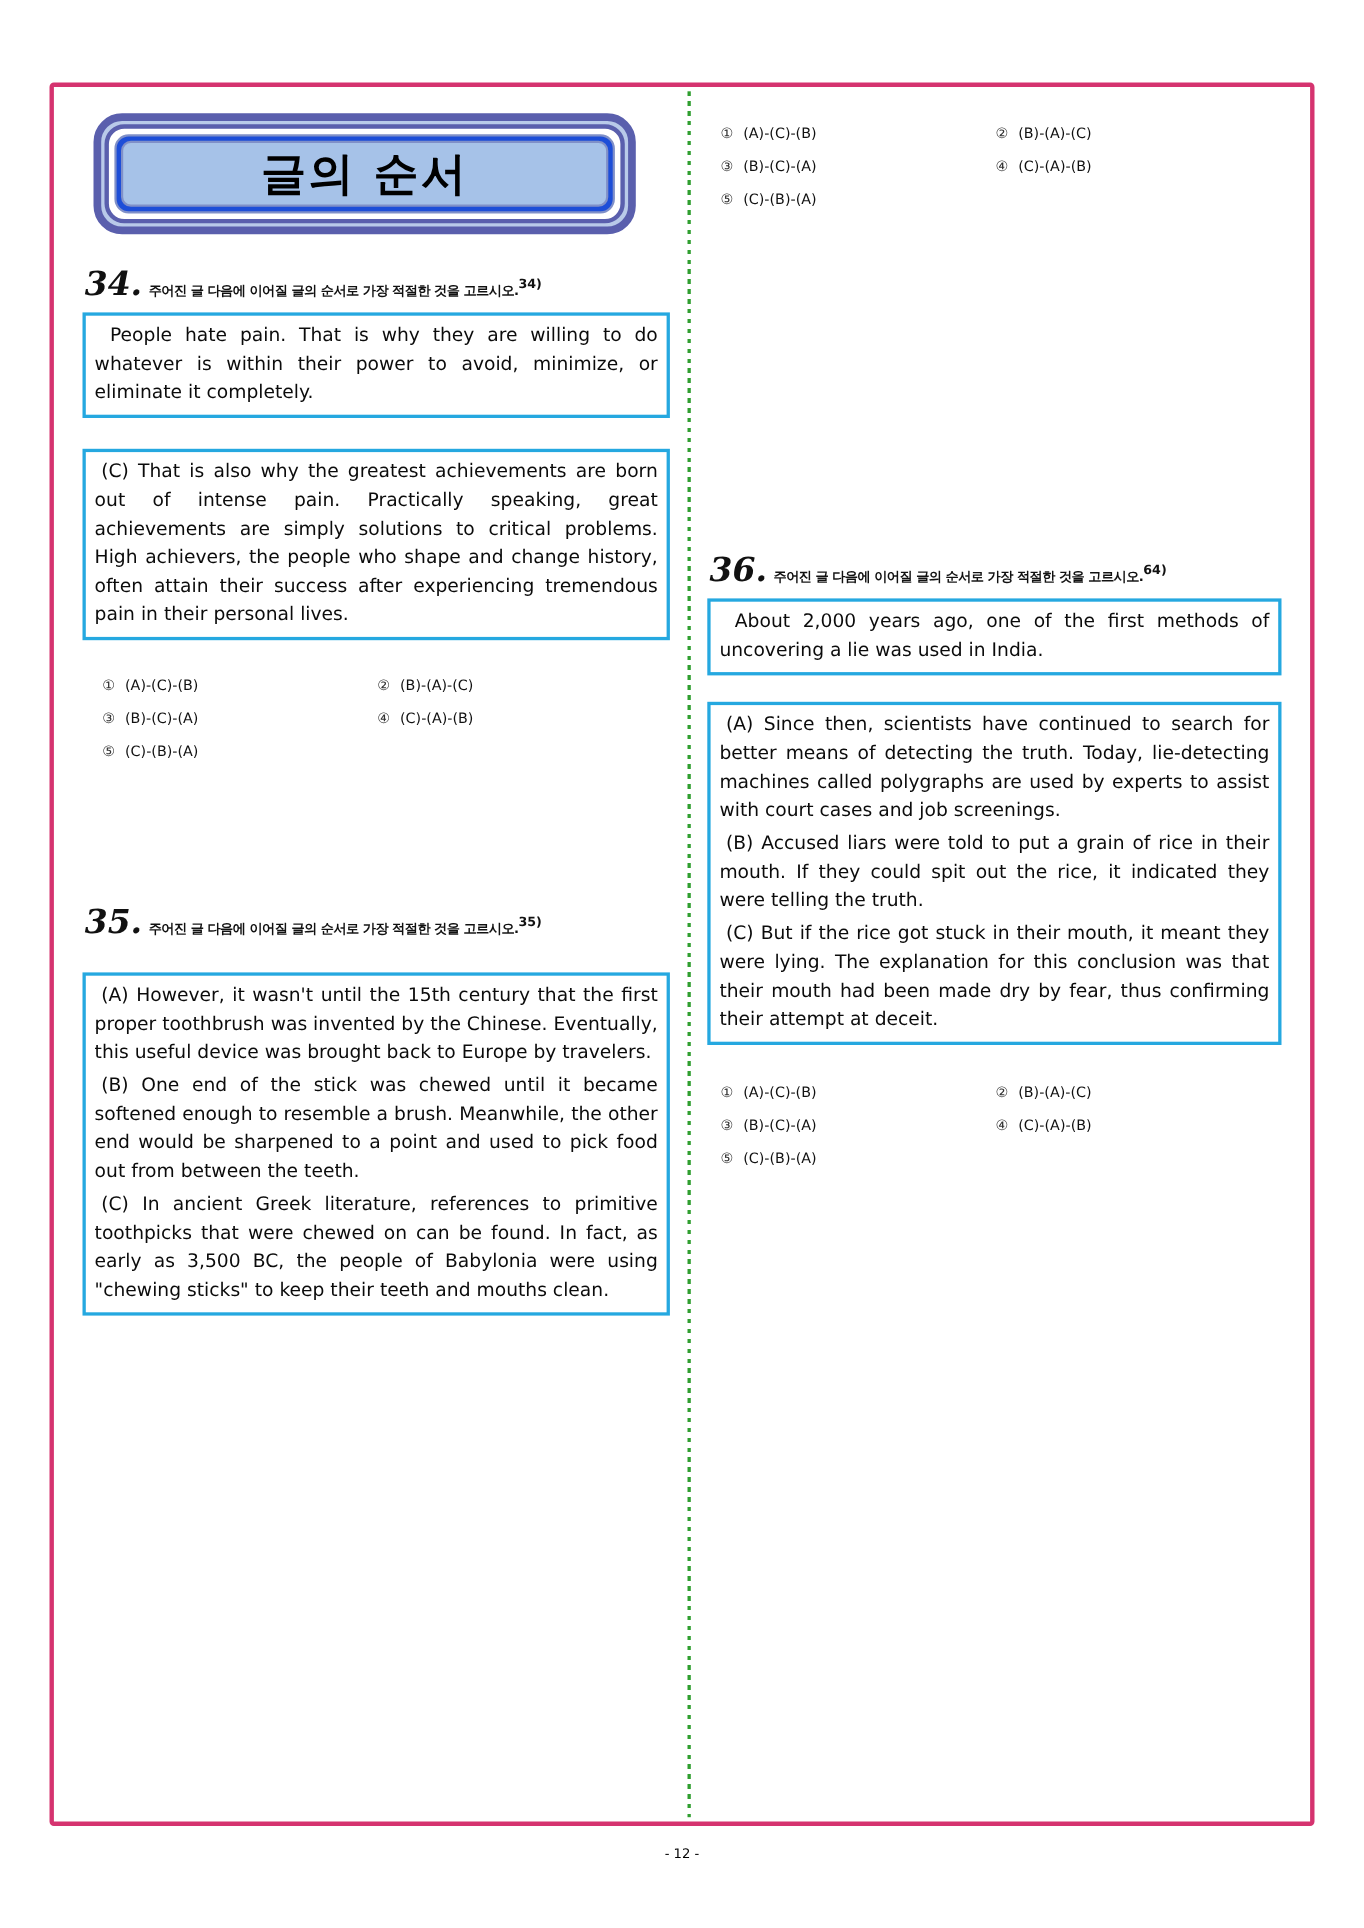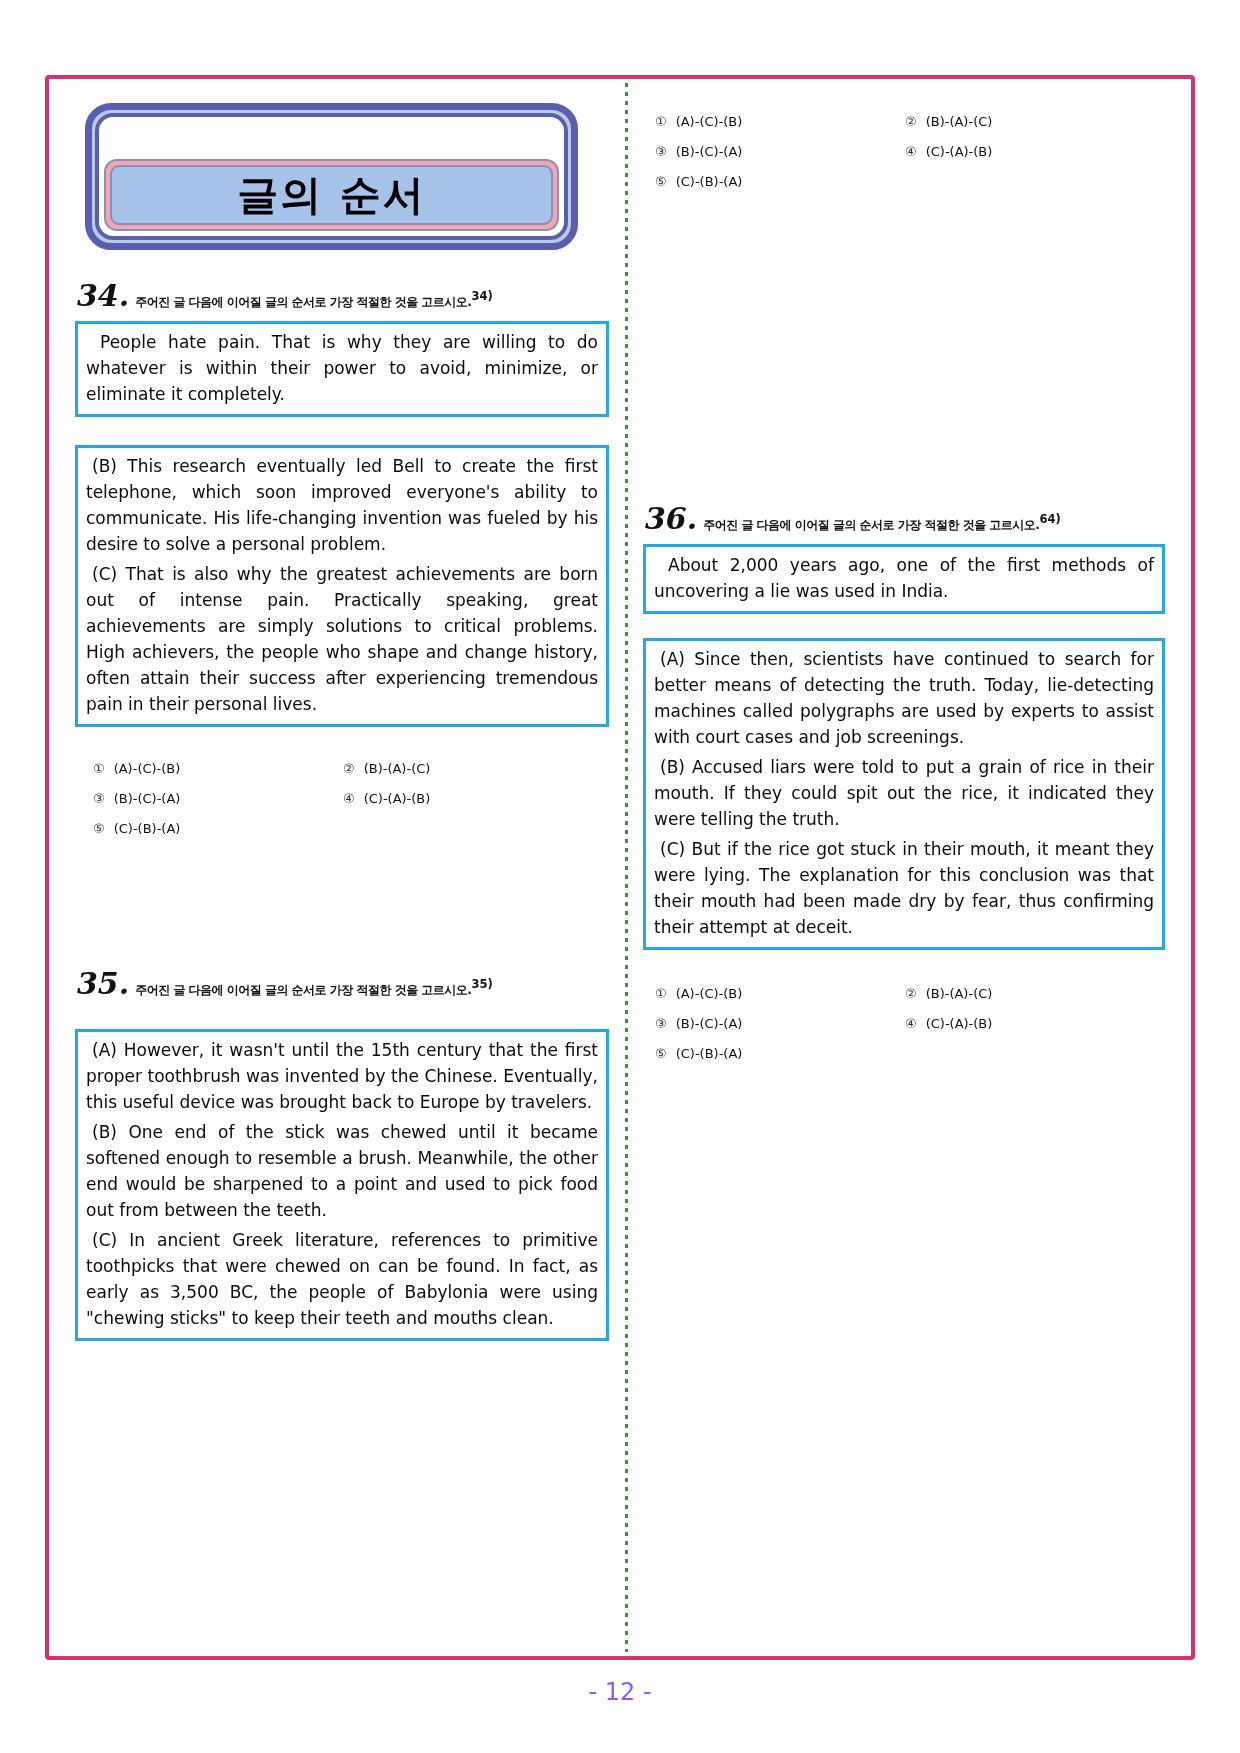--- a/index.html
+++ b/index.html
@@ -25,21 +25,21 @@
     margin:24px 31px 0 10px;
     border:7px solid #5a5fad; border-radius:26px;
     background:#b9cae9; padding:3px;
   }
   .banner .b2 {
     border:4px solid #5a5fad; border-radius:18px;
     background:#ffffff; padding:5px;
   }
   .banner .b3 {
     border:2px solid #8090c8; border-radius:13px;
-    background:#fca5a5; padding:4px;margin-top:37px;
+    background:#1d4ed8; padding:4px;
   }
   .banner .b4 {
     border:2px solid #8090c8; border-radius:9px;
     background:#a6c2e8; text-align:center;
     font-size:41px; font-weight:bold; line-height:52px; padding:2px 0;
     letter-spacing:2px; color:#000;
   }
 
   
   .q-header { margin-top:28px; padding-left:2px; white-space:nowrap; }
@@ -74,21 +74,21 @@
 
   
   .gap-q35 { margin-top:124px; }
   .col-right .choices.first { margin-top:29px; padding-left:12px; }
   .col-right .q-header { margin-top:306px; }
   .col-right .tbox.abc { margin-top:24px; }
   .col-right .choices.last { margin-top:30px; padding-left:12px; }
 
   .page-num {
     position:absolute; left:0; right:0; top:1678px;
-    text-align:center; font-size:24px; color:#8b5cf6;
+    text-align:center; font-size:12px; color:#000000;
   }
 </style>
 </head>
 <body>
 
 <div class="page">
   <div class="frame">
     <div class="divider"></div>
 
     <div class="col col-left">
@@ -103,21 +103,20 @@
 
       <div class="q-header">
         <span class="q-num">34.</span><span class="q-prompt">주어진 글 다음에 이어질 글의 순서로 가장 적절한 것을 고르시오.</span><sup class="q-foot">34)</sup>
       </div>
 
       <div class="tbox given">
         <p>People hate pain. That is why they are willing to do whatever is within their power to avoid, minimize, or eliminate it completely.</p>
       </div>
 
       <div class="tbox abc">
-        <p>(B) This research eventually led Bell to create the first telephone, which soon improved everyone's ability to communicate. His life-changing invention was fueled by his desire to solve a personal problem.</p>
         <p>(C) That is also why the greatest achievements are born out of intense pain. Practically speaking, great achievements are simply solutions to critical problems. High achievers, the people who shape and change history, often attain their success after experiencing tremendous pain in their personal lives.</p>
       </div>
 
       <div class="choices">
         <div class="choice"><span class="c-marker">①</span><span>(A)-(C)-(B)</span></div>
         <div class="choice"><span class="c-marker">②</span><span>(B)-(A)-(C)</span></div>
         <div class="choice"><span class="c-marker">③</span><span>(B)-(C)-(A)</span></div>
         <div class="choice"><span class="c-marker">④</span><span>(C)-(A)-(B)</span></div>
         <div class="choice"><span class="c-marker">⑤</span><span>(C)-(B)-(A)</span></div>
       </div>

